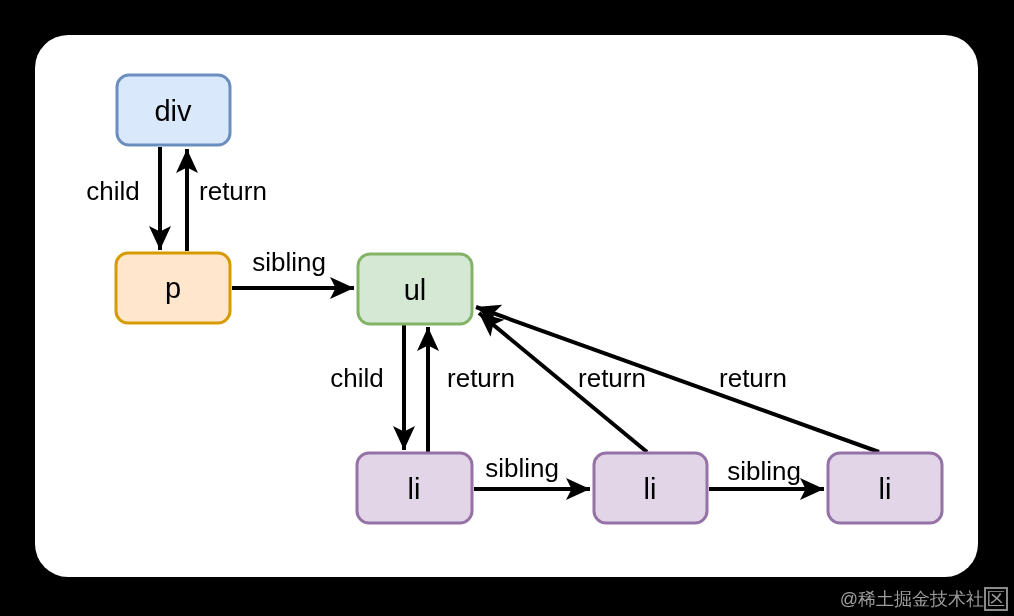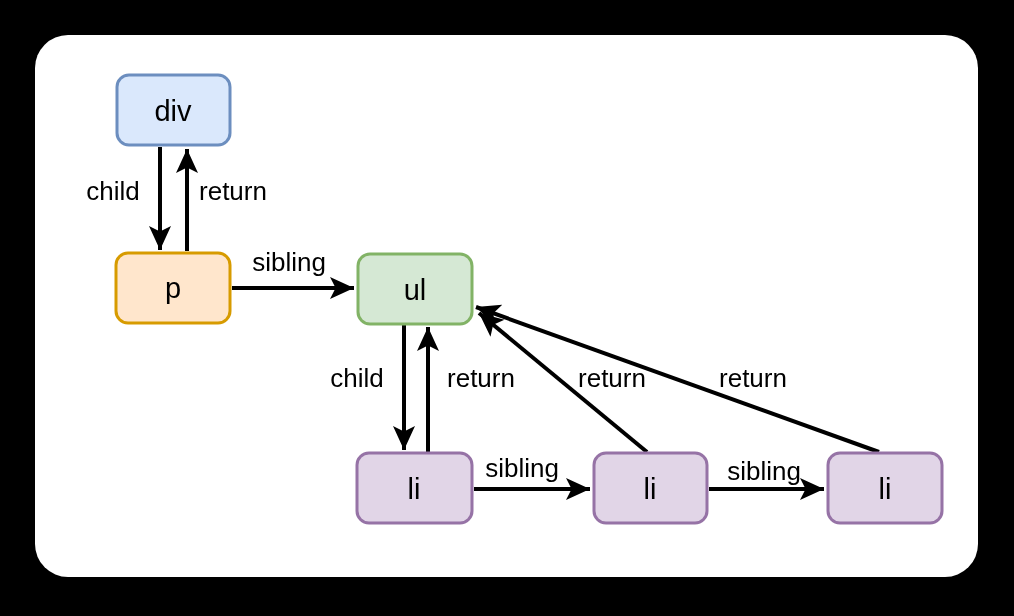--- a/index.html
+++ b/index.html
@@ -114,14 +114,17 @@
       <rect class="node-rect" x="594" y="453" width="113" height="70" rx="12" ry="12" fill="#e1d5e7" stroke="#9673a6"></rect>
       <text class="node-label" x="650" y="499" fill="#000000">li</text>
     </g>
 
     <g>
       <rect class="node-rect" x="828" y="453" width="114" height="70" rx="12" ry="12" fill="#e1d5e7" stroke="#9673a6"></rect>
       <text class="node-label" x="885" y="499" fill="#000000">li</text>
     </g>
   </svg>
 
+  <div class="watermark">
+    <span>@稀土掘金技术社</span><span class="wm-last">区</span>
+  </div>
 
 </div>
 
 </body></html>

